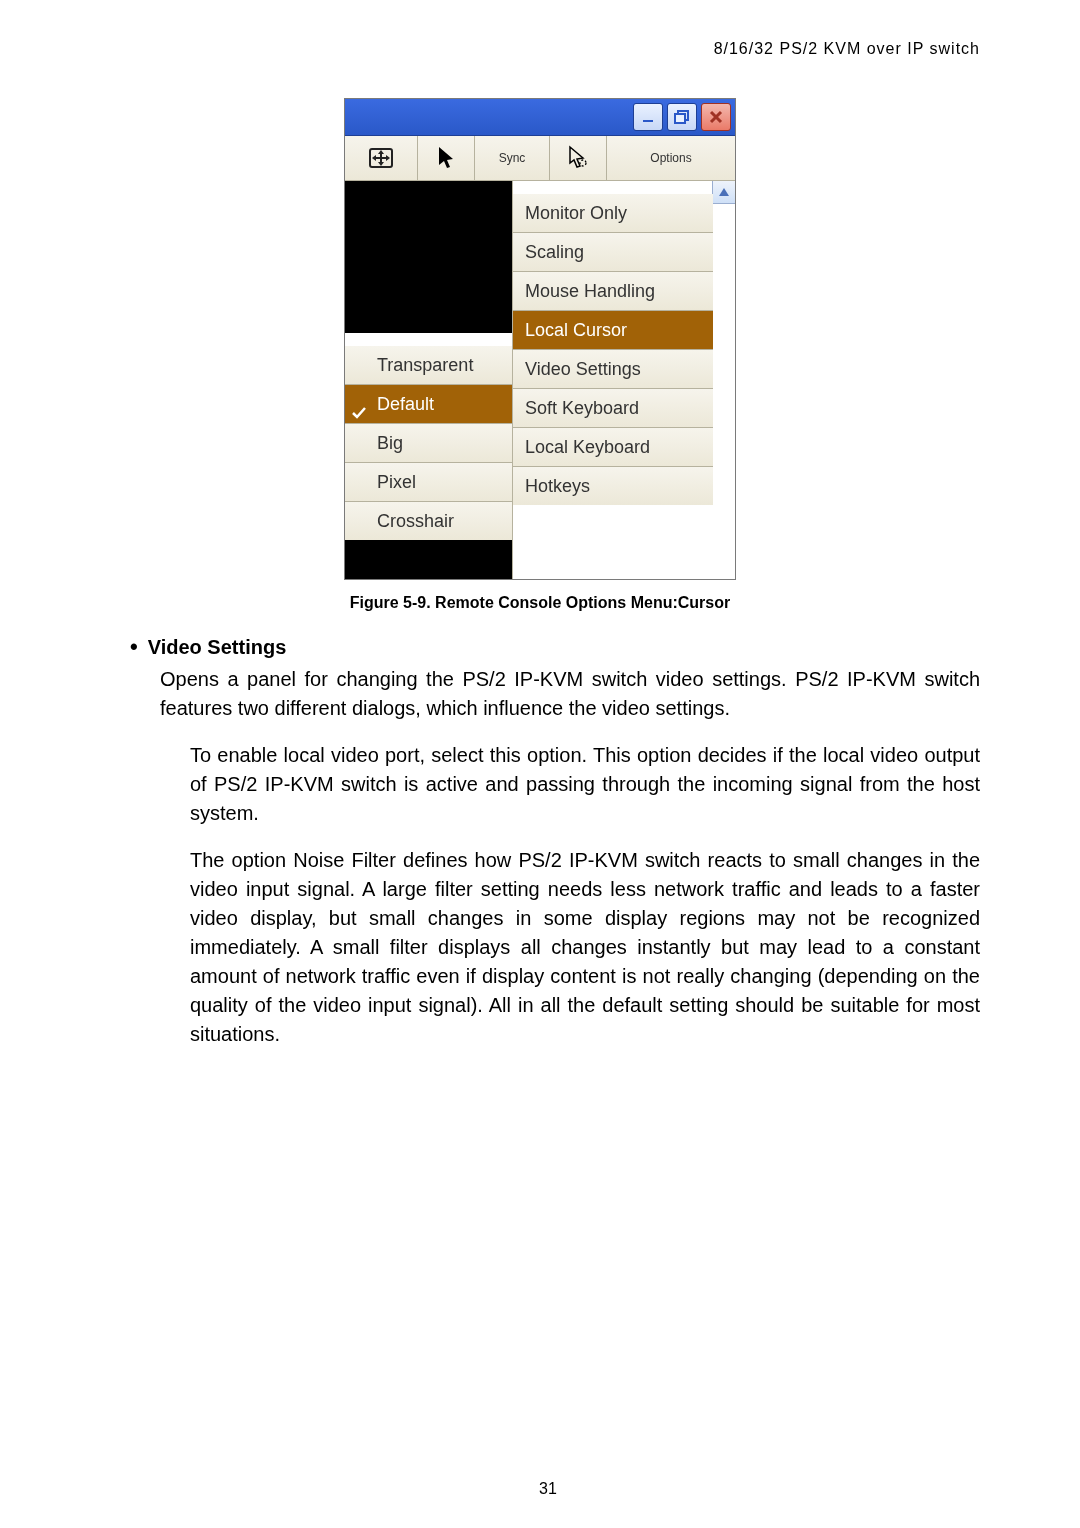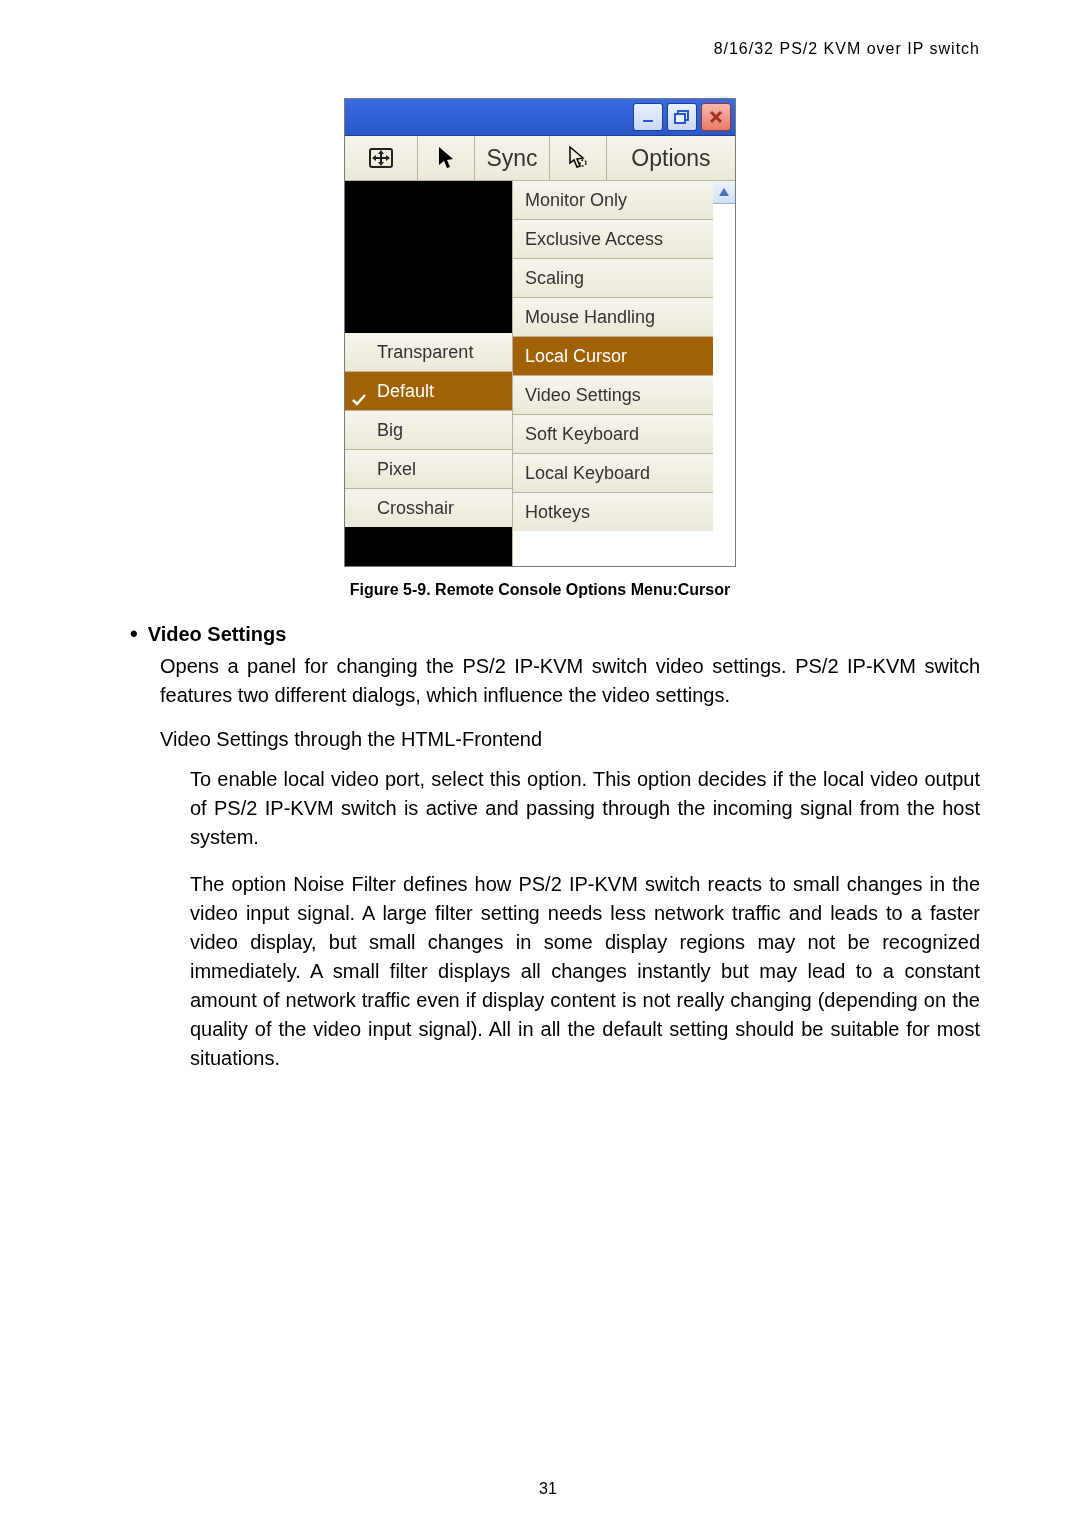--- a/index.html
+++ b/index.html
@@ -63,21 +63,21 @@
     display: flex;
     align-items: center;
   }
   .tb-cell {
     height: 100%;
     display: flex;
     align-items: center;
     justify-content: center;
     border-right: 1px solid #b6b29e;
     padding: 0 6px;
-    font-size: 23px;
+    font-size: 12px;
     color: #333;
   }
   .tb-cell.last { border-right: none; flex:1; justify-content:center; }
 
   .body-row {
     display: flex;
   }
   .left-col {
     width: 167px;
   }
@@ -95,21 +95,21 @@
     line-height: 38px;
     padding-left: 32px;
     font-size: 18px;
     color: #333;
     border-top: 1px solid #b6b29e;
     background: linear-gradient(#f6f4ec, #ece8d8);
     position: relative;
     white-space: nowrap;
     overflow: hidden;
   }
-  .menu-item.first { border-top: none; }
+  .menu-item.first { border-top: none; margin-top: 13px; }
   .menu-item.sel {
     background: #a16207;
     color: #fff;
   }
   .menu-item.sel .check {
     position: absolute;
     left: 6px;
     top: 11px;
   }
   .right-col .scroll-up {
@@ -254,21 +254,20 @@
       </div>
 
       <div class="right-col">
         <div class="scroll-up">
           <svg width="12" height="12">
               <polygon points="6,2 11,10 1,10" fill="#4a70b8"></polygon>
             </svg>
         </div>
         <div class="right-stack">
           <div class="menu-item first" style="padding-left:12px">Monitor Only</div>
-          <div class="menu-item" style="padding-left:12px">Exclusive Access</div>
           <div class="menu-item" style="padding-left:12px">Scaling</div>
           <div class="menu-item" style="padding-left:12px">Mouse Handling</div>
           <div class="menu-item sel" style="padding-left:12px">
             <span>Local Cursor</span>
           </div>
           <div class="menu-item" style="padding-left:12px">Video Settings</div>
           <div class="menu-item" style="padding-left:12px">Soft Keyboard</div>
           <div class="menu-item" style="padding-left:12px">Local Keyboard</div>
           <div class="menu-item" style="padding-left:12px">Hotkeys</div>
         </div>
@@ -278,20 +277,19 @@
 
   <div class="caption">Figure 5-9. Remote Console Options Menu:Cursor</div>
 
   <div class="section">
     <div class="bullet-row">
       <div class="bullet-dot">•</div>
       <div class="bullet-title">Video Settings</div>
     </div>
     <div class="para" style="margin-left:60px">Opens a panel for changing the PS/2 IP-KVM switch video settings. PS/2 IP-KVM switch features two different dialogs, which influence the video settings.</div>
 
-    <div class="subhead">Video Settings through the HTML-Frontend</div>
 
     <div class="para indent2">To enable local video port, select this option. This option decides if the local video output of PS/2 IP-KVM switch is active and passing through the incoming signal from the host system.</div>
     <div class="para indent2">The option Noise Filter defines how PS/2 IP-KVM switch reacts to small changes in the video input signal. A large filter setting needs less network traffic and leads to a faster video display, but small changes in some display regions may not be recognized immediately. A small filter displays all changes instantly but may lead to a constant amount of network traffic even if display content is not really changing (depending on the quality of the video input signal). All in all the default setting should be suitable for most situations.</div>
   </div>
 
   <div class="page-number">31</div>
 </div>
 
 </body></html>

